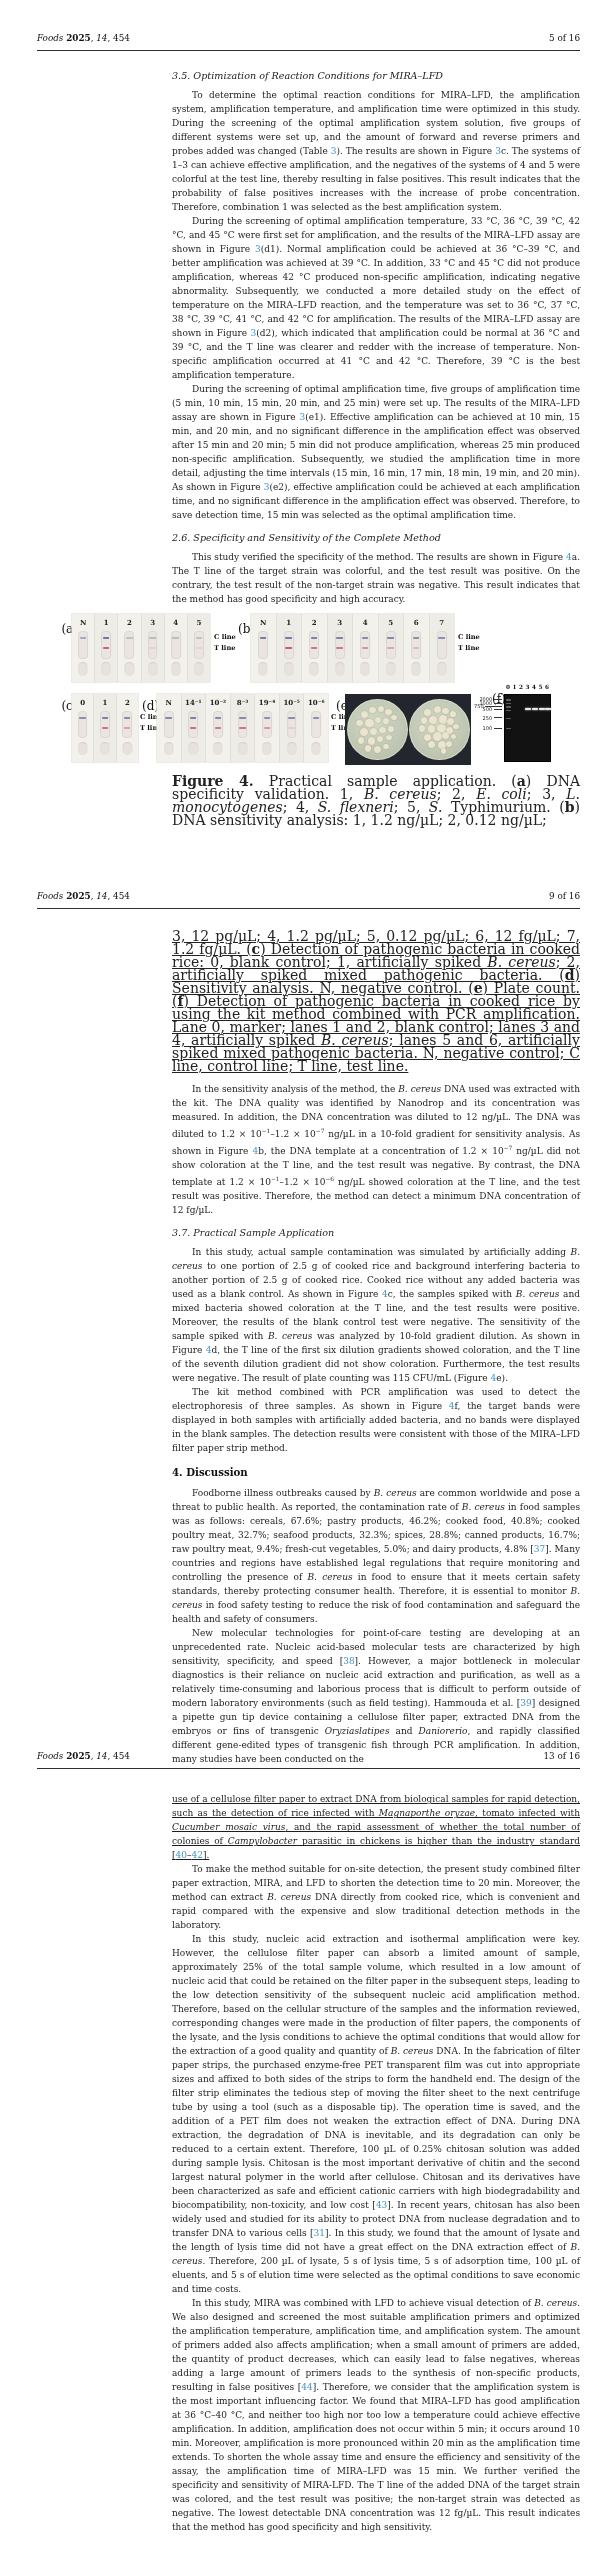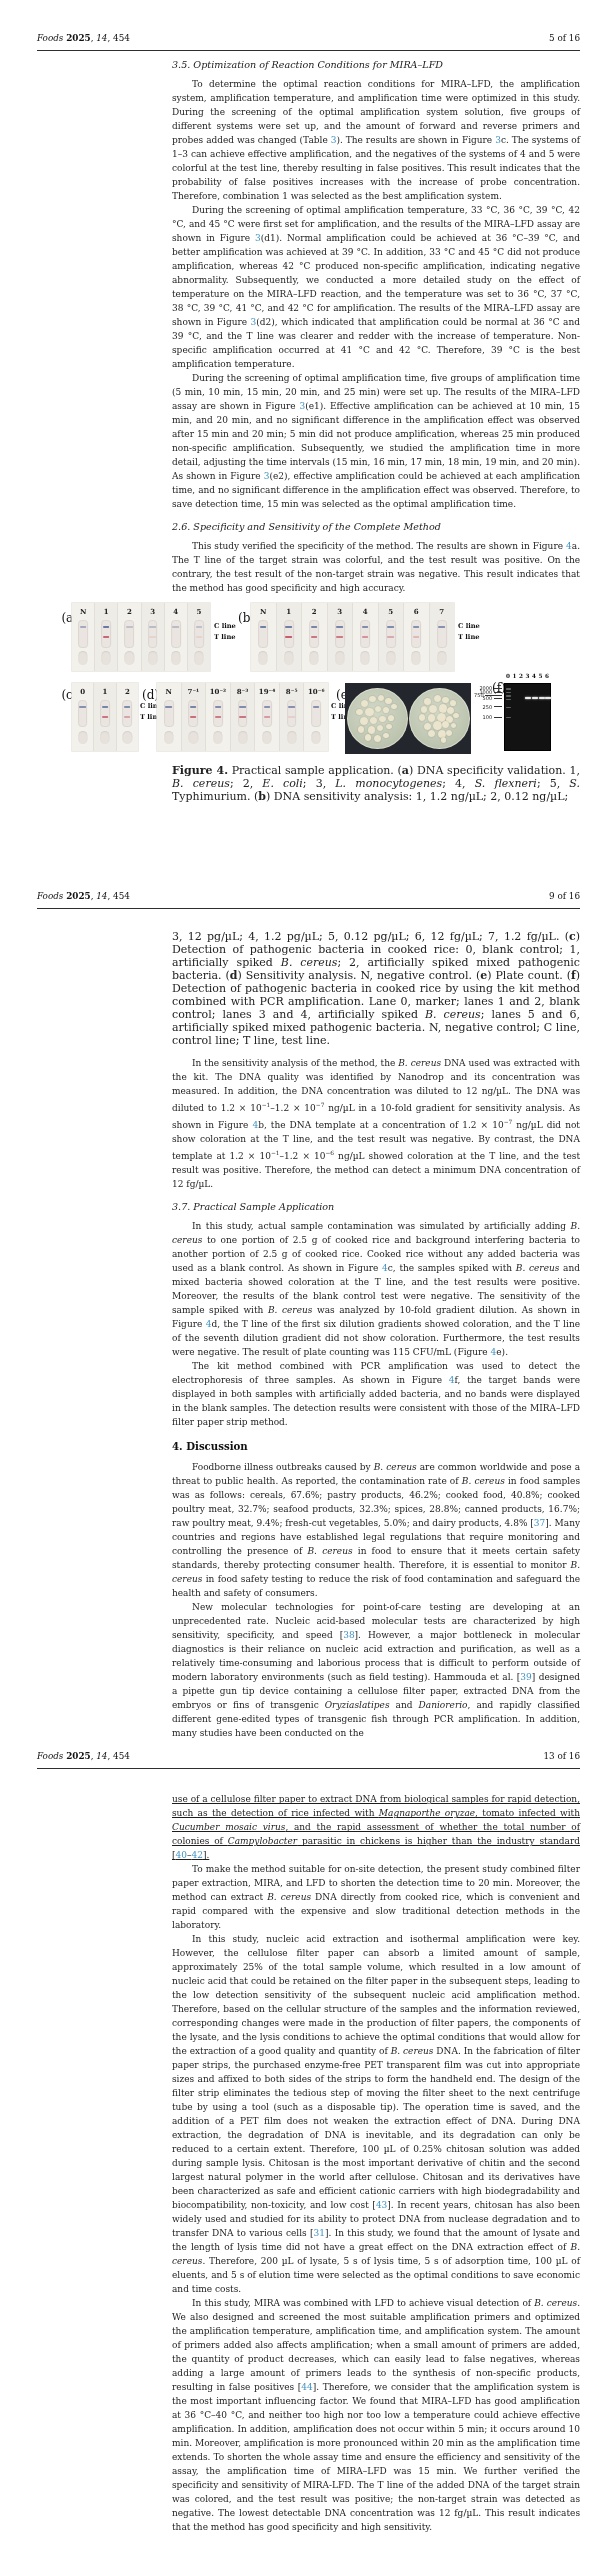--- a/index.html
+++ b/index.html
@@ -7,26 +7,26 @@
           font-family:"DejaVu Serif","Liberation Serif",serif;color:#1d1d1d;}
   .page{position:absolute;left:0;width:608px;}
   #page1{top:0;height:858px;}
   #page2{top:858px;height:859px;}
   #page3{top:1718px;height:858px;}
   .pg-header{position:absolute;left:37px;right:28px;top:32.5px;display:flex;
              justify-content:space-between;font-size:8.8px;color:#111;}
   .pg-rule{position:absolute;left:37px;right:28px;top:50px;height:1.4px;background:#2e2e2e;}
   .content{position:absolute;left:172px;width:408px;top:49px;}
   .sec{font-style:italic;font-weight:normal;font-size:9.6px;margin:10px 0 7px 0;color:#1b1b1b;}
-  .sec.first{margin-top:10px;}
+  .sec.first{margin-top:21px;}
   .sec-bold{font-style:normal;font-weight:bold;font-size:10.2px;margin:11.3px 0 8.5px 0;color:#111;}
   p.body{margin:0;font-size:9px;line-height:14px;text-align:justify;text-indent:20px;}
   p.body.noindent{text-indent:0;text-decoration:underline;}
-  p.caption{margin:9.2px 0 0 0;font-size:11px;line-height:13px;text-align:justify;color:#222;}
-  p.caption.cont{margin-top:23px;margin-bottom:8.5px;}
+  p.caption{margin:9.2px 0 0 0;font-size:14px;line-height:13px;text-align:justify;color:#222;}
+  p.caption.cont{margin-top:23px;margin-bottom:8.5px;text-decoration:underline;}
   r{color:#4293c4;font-style:normal;}
   sup{font-size:0.65em;}
   
   .figure-wrap{position:relative;width:505px;height:153px;margin:7px 0 0 -112px;}
   .panel-label{position:absolute;font-size:12px;color:#111;}
   .strips{position:absolute;display:flex;background:#f4f2ee;box-shadow:0 0 0 0.7px #e6e3dc;}
   .strip{flex:1;position:relative;background:#f3f1ec;border-right:0.7px solid #e2dfd8;}
   .strip.alt{background:#eeece6;}
   .strip:last-child{border-right:none;}
   .strip-label{position:absolute;top:3.5px;left:0;width:100%;text-align:center;
@@ -235,21 +235,21 @@
           <div class="strips" style="left: 97px; top: 81px; width: 171px; height: 68px; position: absolute;">
             <div class="strip">
               <div class="strip-label">N</div>
               <div class="strip-window">
                 <div class="c-line" style="opacity: 0.75;"></div>
                 <div class="t-line" style="opacity: 0;"></div>
               </div>
               <div class="well"></div>
             </div>
             <div class="strip alt">
-              <div class="strip-label">7⁻¹</div>
+              <div class="strip-label">14⁻¹</div>
               <div class="strip-window">
                 <div class="c-line" style="opacity: 0.8;"></div>
                 <div class="t-line" style="opacity: 0.8;"></div>
               </div>
               <div class="well"></div>
             </div>
             <div class="strip">
               <div class="strip-label">10⁻²</div>
               <div class="strip-window">
                 <div class="c-line" style="opacity: 0.75;"></div>
@@ -267,21 +267,21 @@
             </div>
             <div class="strip">
               <div class="strip-label">19⁻⁴</div>
               <div class="strip-window">
                 <div class="c-line" style="opacity: 0.7;"></div>
                 <div class="t-line" style="opacity: 0.5;"></div>
               </div>
               <div class="well"></div>
             </div>
             <div class="strip alt">
-              <div class="strip-label">8⁻⁵</div>
+              <div class="strip-label">10⁻⁵</div>
               <div class="strip-window">
                 <div class="c-line" style="opacity: 0.7;"></div>
                 <div class="t-line" style="opacity: 0.15;"></div>
               </div>
               <div class="well"></div>
             </div>
             <div class="strip">
               <div class="strip-label">10⁻⁶</div>
               <div class="strip-window">
                 <div class="c-line" style="opacity: 0.7;"></div>

